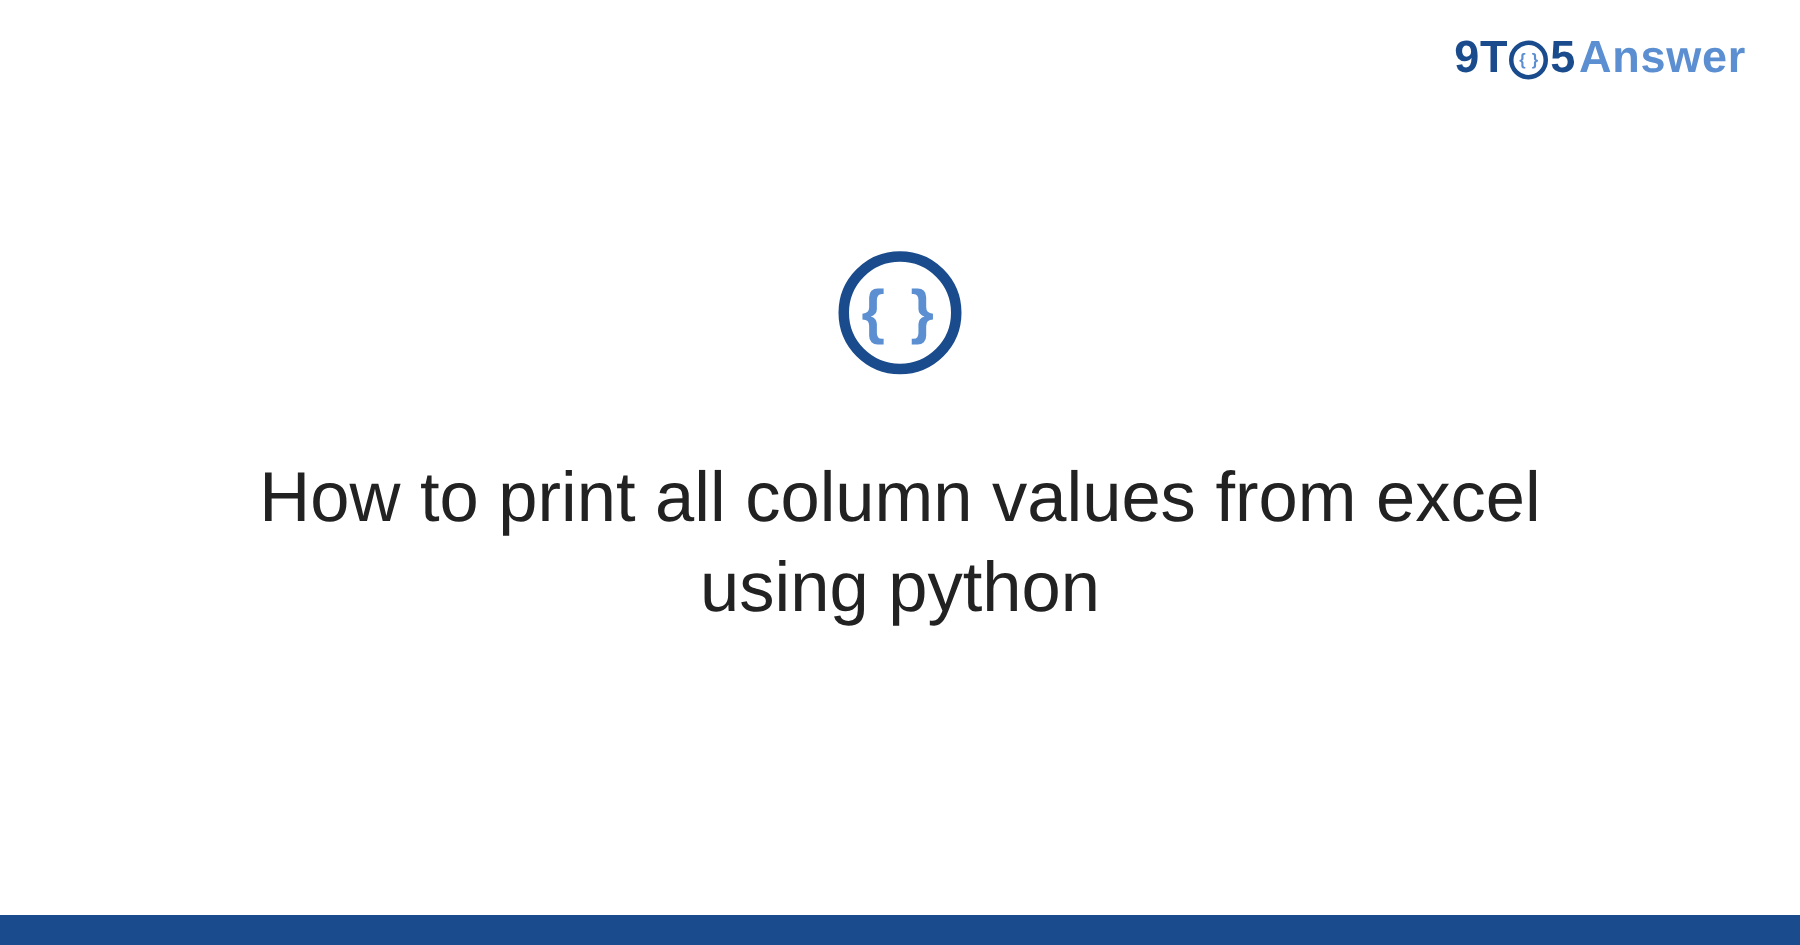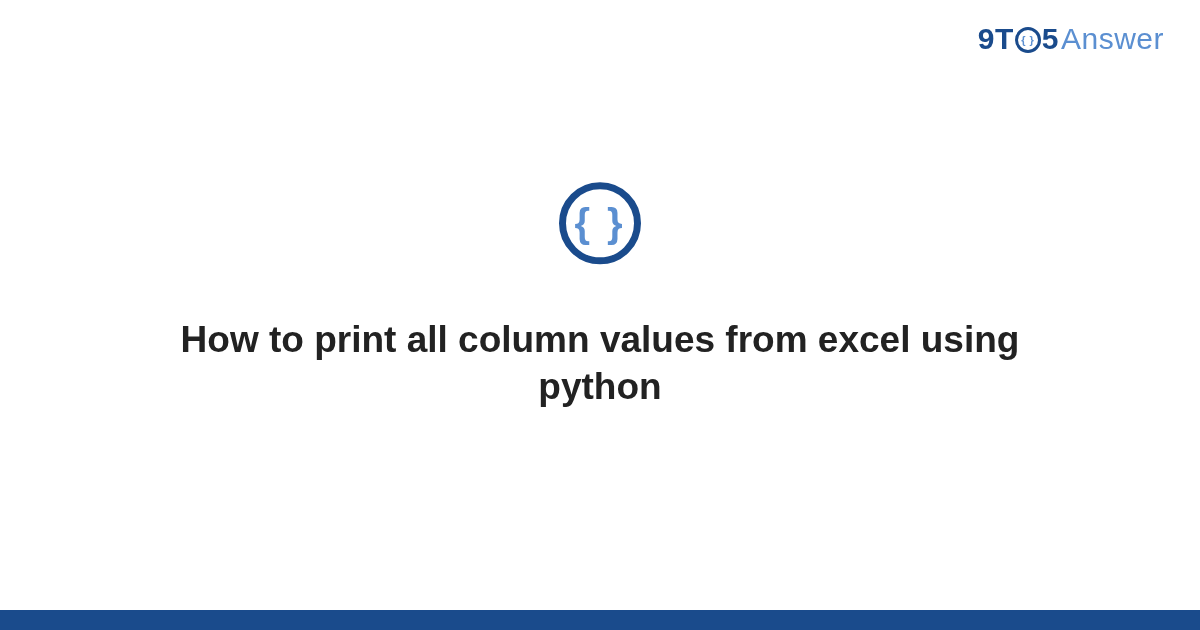--- a/index.html
+++ b/index.html
@@ -50,21 +50,21 @@
       color: #5b8fd1;
       font-weight: 700;
       line-height: 1;
     }
     .brand-logo .five {
       color: #1a4b8c;
       font-weight: 600;
     }
     .brand-logo .answer {
       color: #5b8fd1;
-      font-weight: 400;
+      font-weight: 700;
       margin-left: 2px;
     }
     .center-content {
       position: absolute;
       top: 50%;
       left: 50%;
       transform: translate(-50%, -58%);
       display: flex;
       flex-direction: column;
       align-items: center;
@@ -81,22 +81,22 @@
       margin-bottom: 52px;
     }
     .topic-icon-inner {
       font-size: 40px;
       font-weight: 700;
       color: #5b8fd1;
       letter-spacing: 3px;
       line-height: 1;
     }
     .title {
-      font-size: 37px;
-      font-weight: 700;
+      font-size: 47px;
+      font-weight: 400;
       color: #222222;
       text-align: center;
       line-height: 1.28;
       max-width: 920px;
       padding: 0 20px;
     }
     .bottom-bar {
       position: absolute;
       bottom: 0;
       left: 0;

